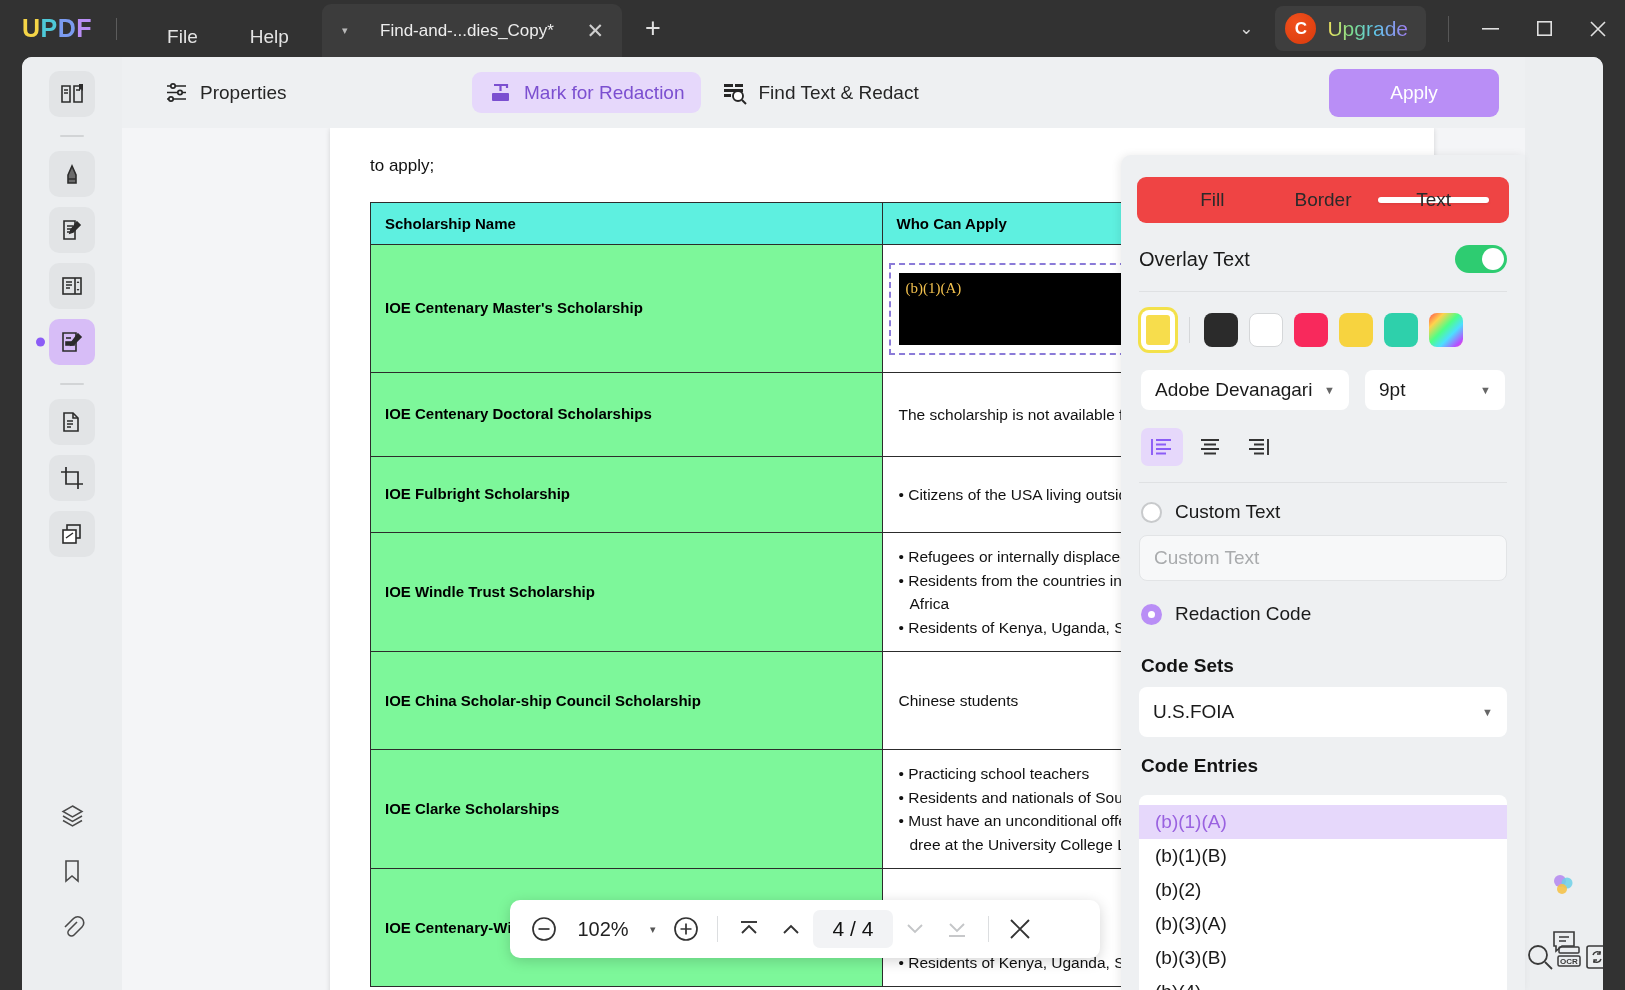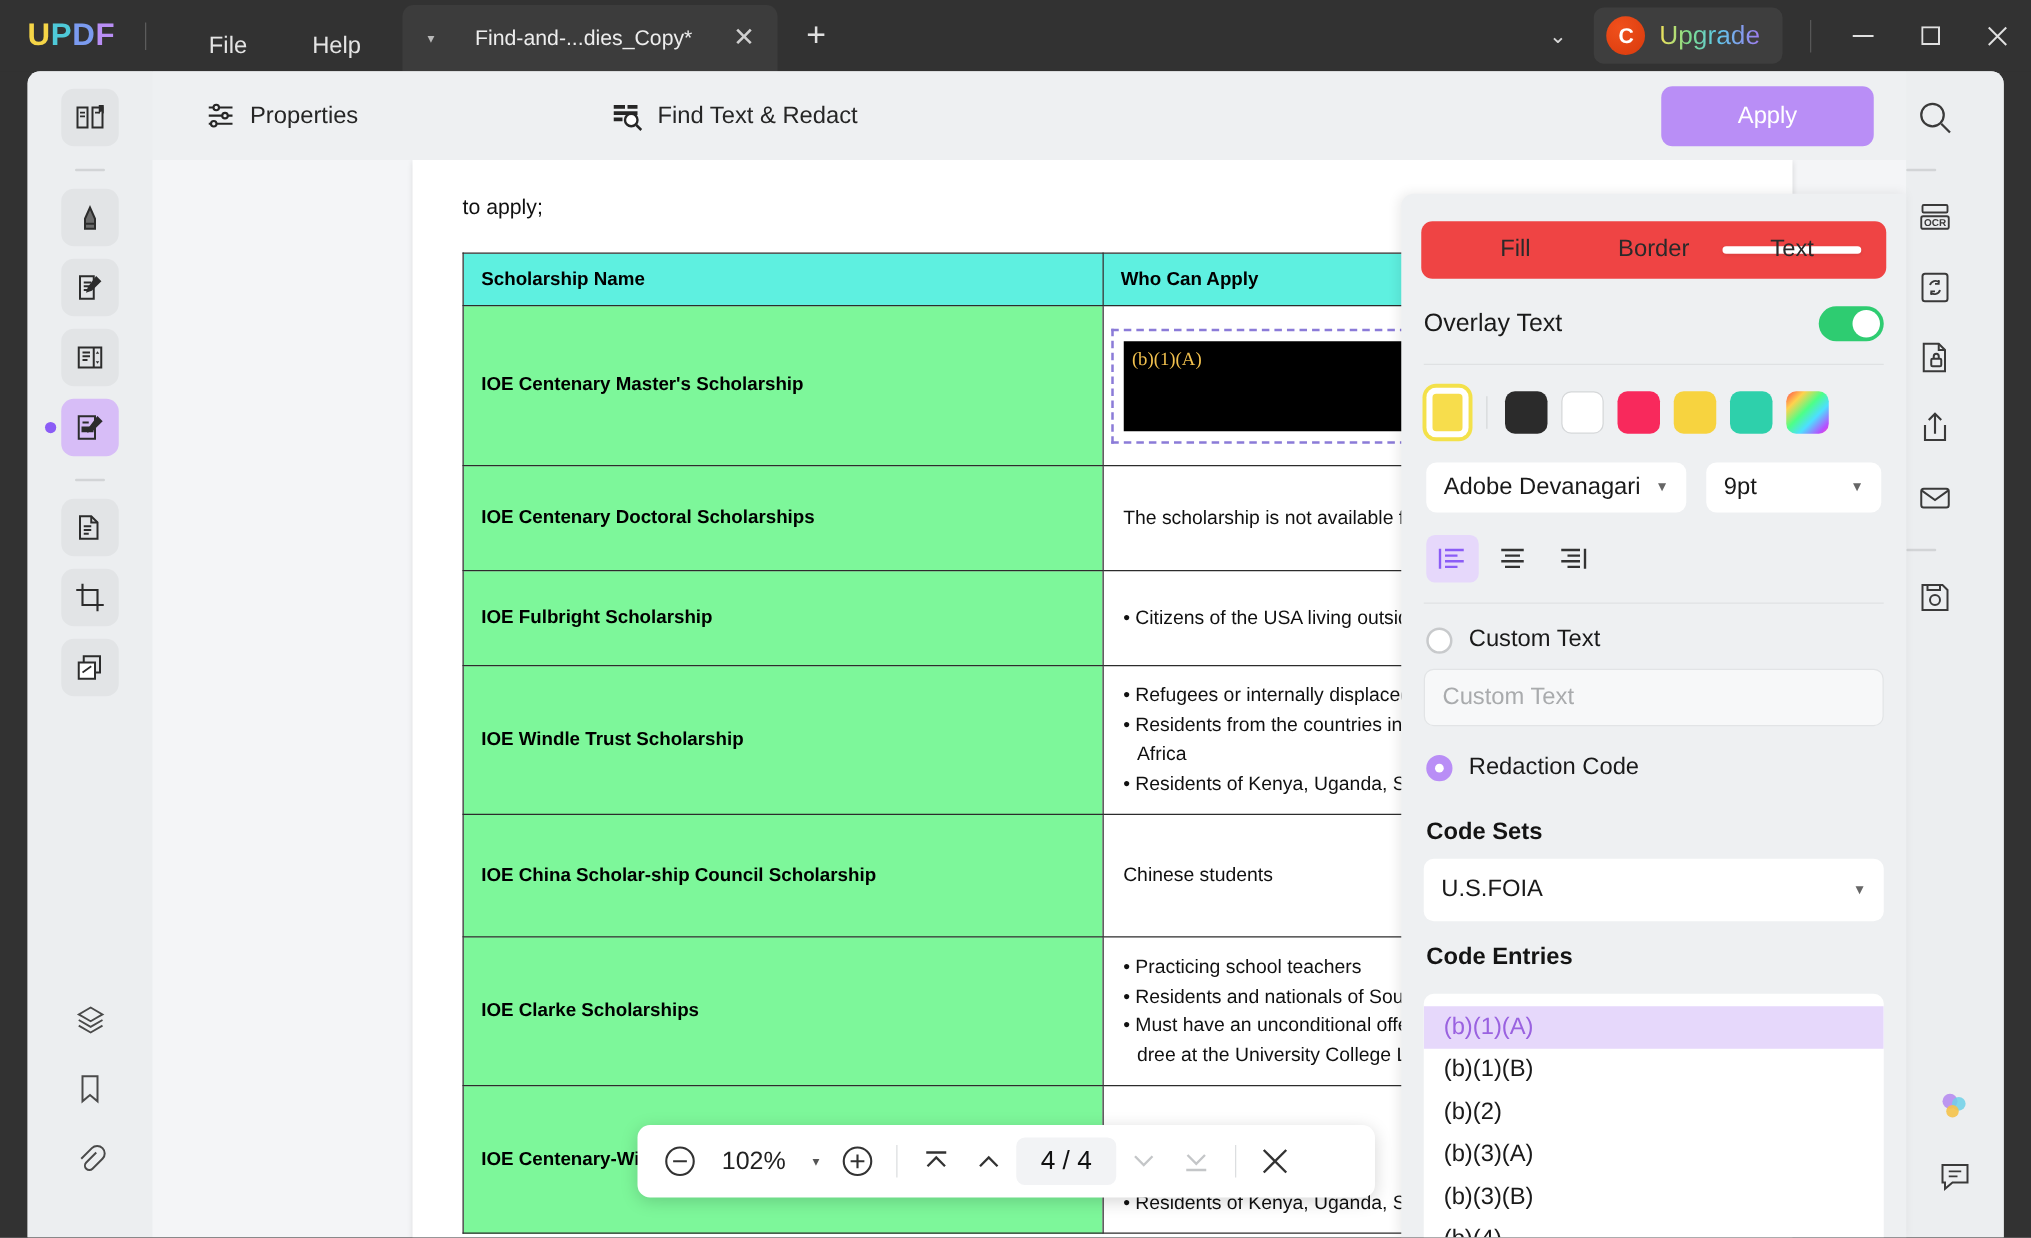--- a/index.html
+++ b/index.html
@@ -89,21 +89,21 @@
   .rail-sep { width: 24px; height: 2px; background: #d2d4d6; margin: 8px 0 14px; border-radius: 1px; }
   .rail-dot {
     position: absolute; left: -13px; top: 50%; transform: translateY(-50%);
     width: 9px; height: 9px; border-radius: 50%; background: #8b5cf6;
   }
   .lrail-bottom { position: absolute; bottom: 30px; left: 0; width: 100px; display: flex; flex-direction: column; align-items: center; }
 
   
   .rrail {
     position: absolute; right: 0; top: 0; width: 78px; height: 933px;
-    background: #eceef0; display: flex; flex-direction: column; align-items: flex-start;
+    background: #eceef0; display: flex; flex-direction: row; align-items: flex-end;
     padding-top: 14px; z-index: 5;
   }
   .rrail .rail-btn { background: transparent; }
   .rrail-bottom { position: absolute; bottom: 16px; left: 0; width: 78px; display: flex; flex-direction: column; align-items: center; }
 
   
   .toolbar {
     position: absolute; left: 100px; top: 0; right: 78px; height: 71px;
     background: #eef0f2; display: flex; align-items: center;
   }
@@ -390,20 +390,27 @@
         <svg width="25" height="25" viewBox="0 0 25 25" fill="none" stroke="#262626" stroke-width="1.7">
           <path d="M3 6h19 M3 12.5h19 M3 19h19"></path>
           <circle cx="9" cy="6" r="2.2" fill="#eef0f2"></circle>
             <circle cx="16" cy="12.5" r="2.2" fill="#eef0f2"></circle>
             <circle cx="7" cy="19" r="2.2" fill="#eef0f2"></circle>
         </svg>
         <span>Properties</span>
       </div>
 
       <div class="tgroup">
+        <div class="tool-item active">
+          <svg width="25" height="25" viewBox="0 0 25 25" fill="none">
+            <rect x="4" y="13" width="17" height="8" rx="1" fill="#7b4fd0"></rect>
+            <path d="M6 5h13v3 M12.5 5v6" stroke="#7b4fd0" stroke-width="2.2"></path>
+          </svg>
+          <span>Mark for Redaction</span>
+        </div>
         <div class="tool-item">
           <svg width="27" height="25" viewBox="0 0 27 25" fill="none">
             <rect x="3" y="4" width="9" height="3" fill="#262626"></rect>
             <rect x="14" y="4" width="8" height="3" fill="#262626"></rect>
             <rect x="3" y="9" width="19" height="3" fill="#262626"></rect>
             <rect x="3" y="14" width="7" height="3" fill="#262626"></rect>
             <circle cx="17" cy="16" r="5" fill="#fff" stroke="#262626" stroke-width="1.9"></circle>
             <path d="M21 20l4 4" stroke="#262626" stroke-width="2"></path>
           </svg>
           <span>Find Text &amp; Redact</span>

